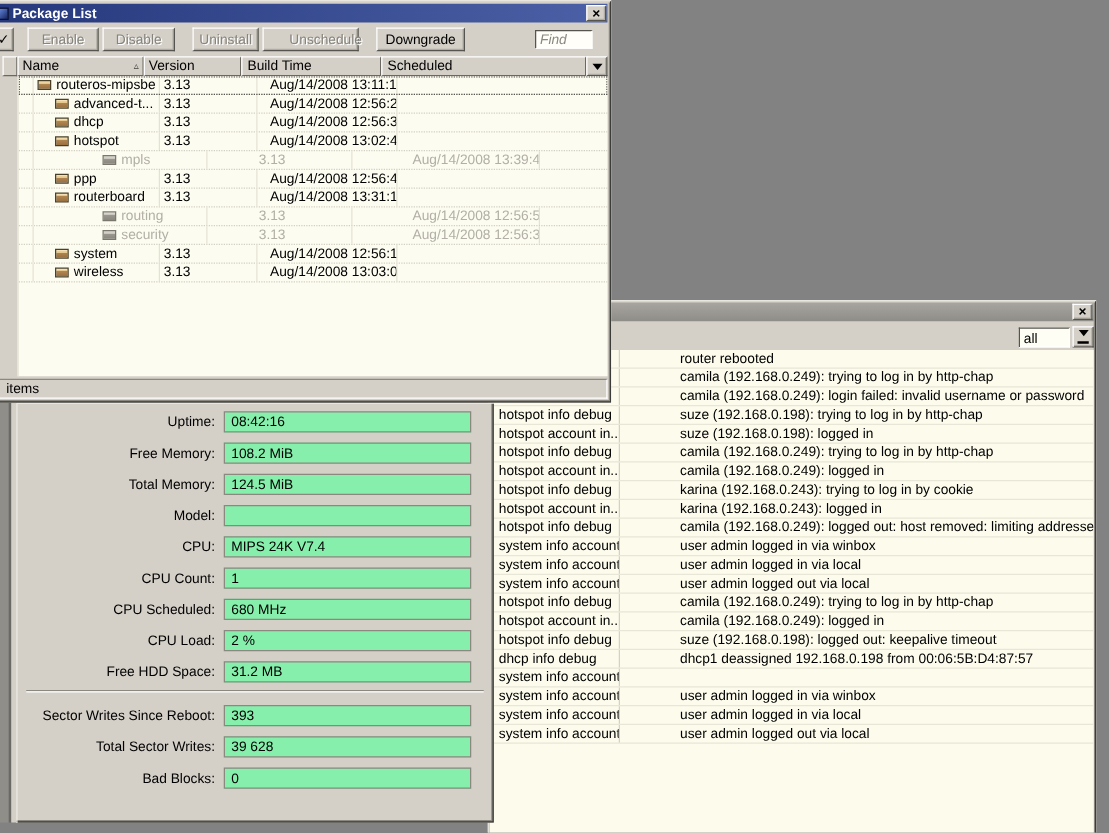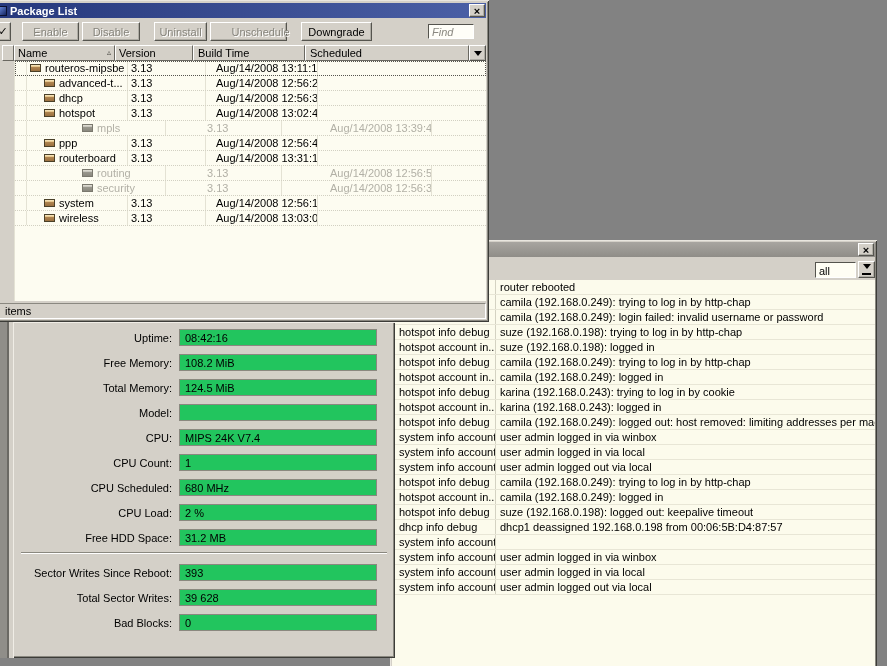--- a/index.html
+++ b/index.html
@@ -85,32 +85,32 @@
            border-color:#55544e #ffffff #ffffff #55544e; display:flex; align-items:flex-end;
            padding:0 3px; overflow:hidden; }
   .dropbtn { width:17px; height:17px; background:#d4d0c8; border:1px solid;
              border-color:#ffffff #55544e #55544e #ffffff; box-shadow:inset -1px -1px 0 #aeaca4;
              display:flex; flex-direction:column; align-items:center; justify-content:center;
              padding:0; cursor:default; }
   .drop-glyph { display:flex; flex-direction:column; align-items:center; }
   .drop-glyph .tri { width:0; height:0; border:4px solid transparent; border-top:5px solid #000; }
   .drop-glyph .bar { width:9px; height:2px; background:#000; margin-top:0; }
   .log-list { flex:1; background:#fcfbec; overflow:hidden; }
-  .log-row { display:flex; height:15px; line-height:14px; border-bottom:1px solid #e8e6d6; }
+  .log-row { display:flex; height:15px; line-height:14px; border-bottom:1px solid #e8e6d6;gap:44px; }
   .log-topic { width:104px; flex:none; padding-left:7px; overflow:hidden; white-space:nowrap;
                border-right:1px solid #d4d2c2; }
   .log-msg { flex:1; padding-left:4px; overflow:hidden; white-space:nowrap; }
 
   
   .res-panel { position:absolute; left:13px; top:322px; width:382px; height:336px; z-index:2;
                background:#d4d0c8; padding-top:3px;
                box-shadow: inset 1px 1px 0 #f0ede6, inset -1px -1px 0 #3c3c38, inset -2px -2px 0 #8a8880; }
   .res-row { height:25px; display:flex; align-items:center; }
   .res-label { width:166px; flex:none; text-align:right; padding-right:7px; white-space:nowrap; }
-  .res-value { width:198px; height:17px; border:1px solid #8a887f; background:#22c55e;
+  .res-value { width:198px; height:17px; border:1px solid #8a887f; background:#86efac;
                display:flex; align-items:center; padding:0 5px; overflow:hidden; white-space:nowrap; }
   .res-sep { height:2px; border-top:1px solid #8a887f; border-bottom:1px solid #ffffff; margin:2px 8px 6px 8px; }
 
   
   .strip { position:absolute; top:322px; height:336px; z-index:2; }
   .strip-a { left:0; width:7px; background:#908e89; }
   .strip-b { left:7px; width:2px; background:#6b6964; }
   .strip-c { left:9px; width:4px; background:#d4d0c8; }
 </style>
 </head>

